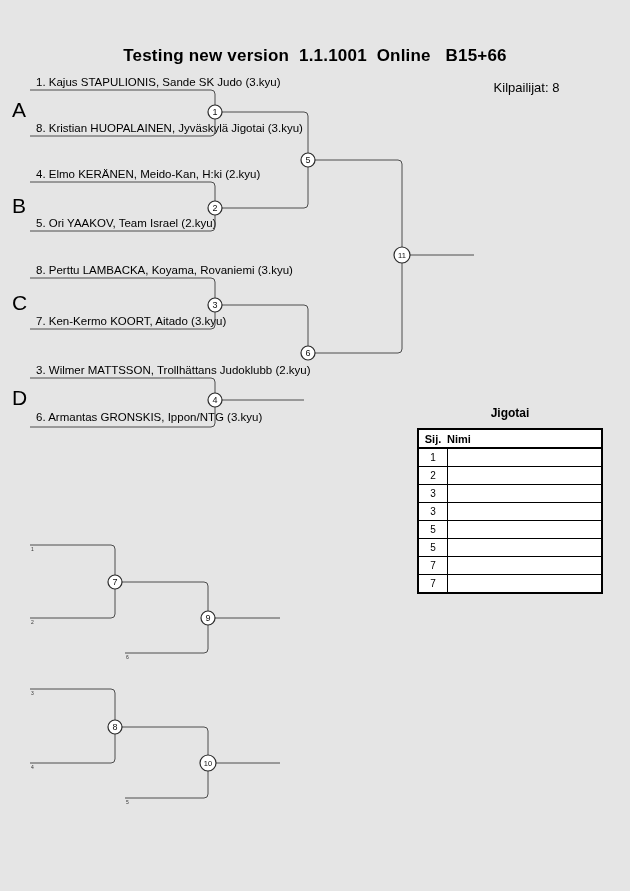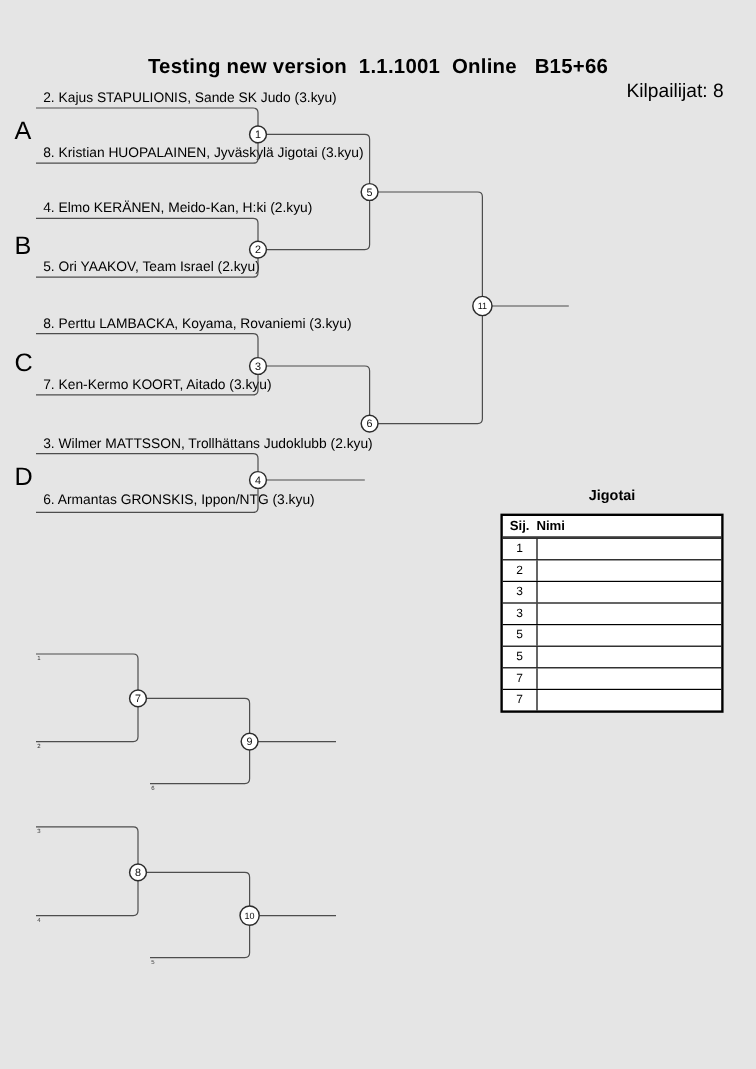--- a/index.html
+++ b/index.html
@@ -5,21 +5,21 @@
   html,body{margin:0;padding:0;background:#fff;}
   #page{
     position:relative;width:630px;height:891px;background:#e5e5e5;overflow:hidden;
     font-family:"Liberation Sans","DejaVu Sans",sans-serif;color:#000;
   }
   .abs{position:absolute;white-space:nowrap;}
   .title{
     top:46px;left:0;width:630px;text-align:center;
     font-size:17px;font-weight:bold;white-space:pre;letter-spacing:.2px;
   }
-  .competitors{top:68px;left:450px;width:153px;text-align:right;font-size:16px;}
+  .competitors{top:80px;left:450px;width:153px;text-align:center;font-size:13px;}
   .player{font-size:11.5px;z-index:1;}
   .pool-letter{font-size:21px;z-index:1;}
   .slot-label{font-size:5px;color:#333;z-index:1;}
   svg.lines{position:absolute;top:0;left:0;z-index:2;pointer-events:none;}
   svg.lines .hit{pointer-events:all;}
   path.br{fill:none;stroke:#4d4d4d;stroke-width:1;}
   circle.match{fill:#fff;stroke:#2b2b2b;stroke-width:1.2;}
   text.mnum{font-family:"Liberation Sans",sans-serif;font-size:9px;fill:#111;text-anchor:middle;}
   text.mnum2{font-family:"Liberation Sans",sans-serif;font-size:7.5px;fill:#111;text-anchor:middle;}
   .tbl-title{top:406px;left:417px;width:186px;text-align:center;font-size:12px;font-weight:bold;}
@@ -41,21 +41,21 @@
 <div id="page">
 
   <div class="abs title">Testing new version  1.1.1001  Online   B15+66</div>
   <div class="abs competitors">Kilpailijat: 8</div>
 
   <div class="abs pool-letter" style="top:98px;left:12px;">A</div>
   <div class="abs pool-letter" style="top:194px;left:12px;">B</div>
   <div class="abs pool-letter" style="top:291px;left:12px;">C</div>
   <div class="abs pool-letter" style="top:386px;left:12px;">D</div>
 
-  <div class="abs player" style="top:76px;left:36px;">2. Kajus STAPULIONIS, Sande SK Judo (3.kyu)</div>
+  <div class="abs player" style="top:76px;left:36px;">1. Kajus STAPULIONIS, Sande SK Judo (3.kyu)</div>
   <div class="abs player" style="top:122px;left:36px;">8. Kristian HUOPALAINEN, Jyväskylä Jigotai (3.kyu)</div>
   <div class="abs player" style="top:168px;left:36px;">4. Elmo KERÄNEN, Meido-Kan, H:ki (2.kyu)</div>
   <div class="abs player" style="top:217px;left:36px;">5. Ori YAAKOV, Team Israel (2.kyu)</div>
   <div class="abs player" style="top:264px;left:36px;">8. Perttu LAMBACKA, Koyama, Rovaniemi (3.kyu)</div>
   <div class="abs player" style="top:315px;left:36px;">7. Ken-Kermo KOORT, Aitado (3.kyu)</div>
   <div class="abs player" style="top:364px;left:36px;">3. Wilmer MATTSSON, Trollhättans Judoklubb (2.kyu)</div>
   <div class="abs player" style="top:411px;left:36px;">6. Armantas GRONSKIS, Ippon/NTG (3.kyu)</div>
 
   <div class="abs slot-label" style="top:546px;left:31px;">1</div>
   <div class="abs slot-label" style="top:619px;left:31px;">2</div>

